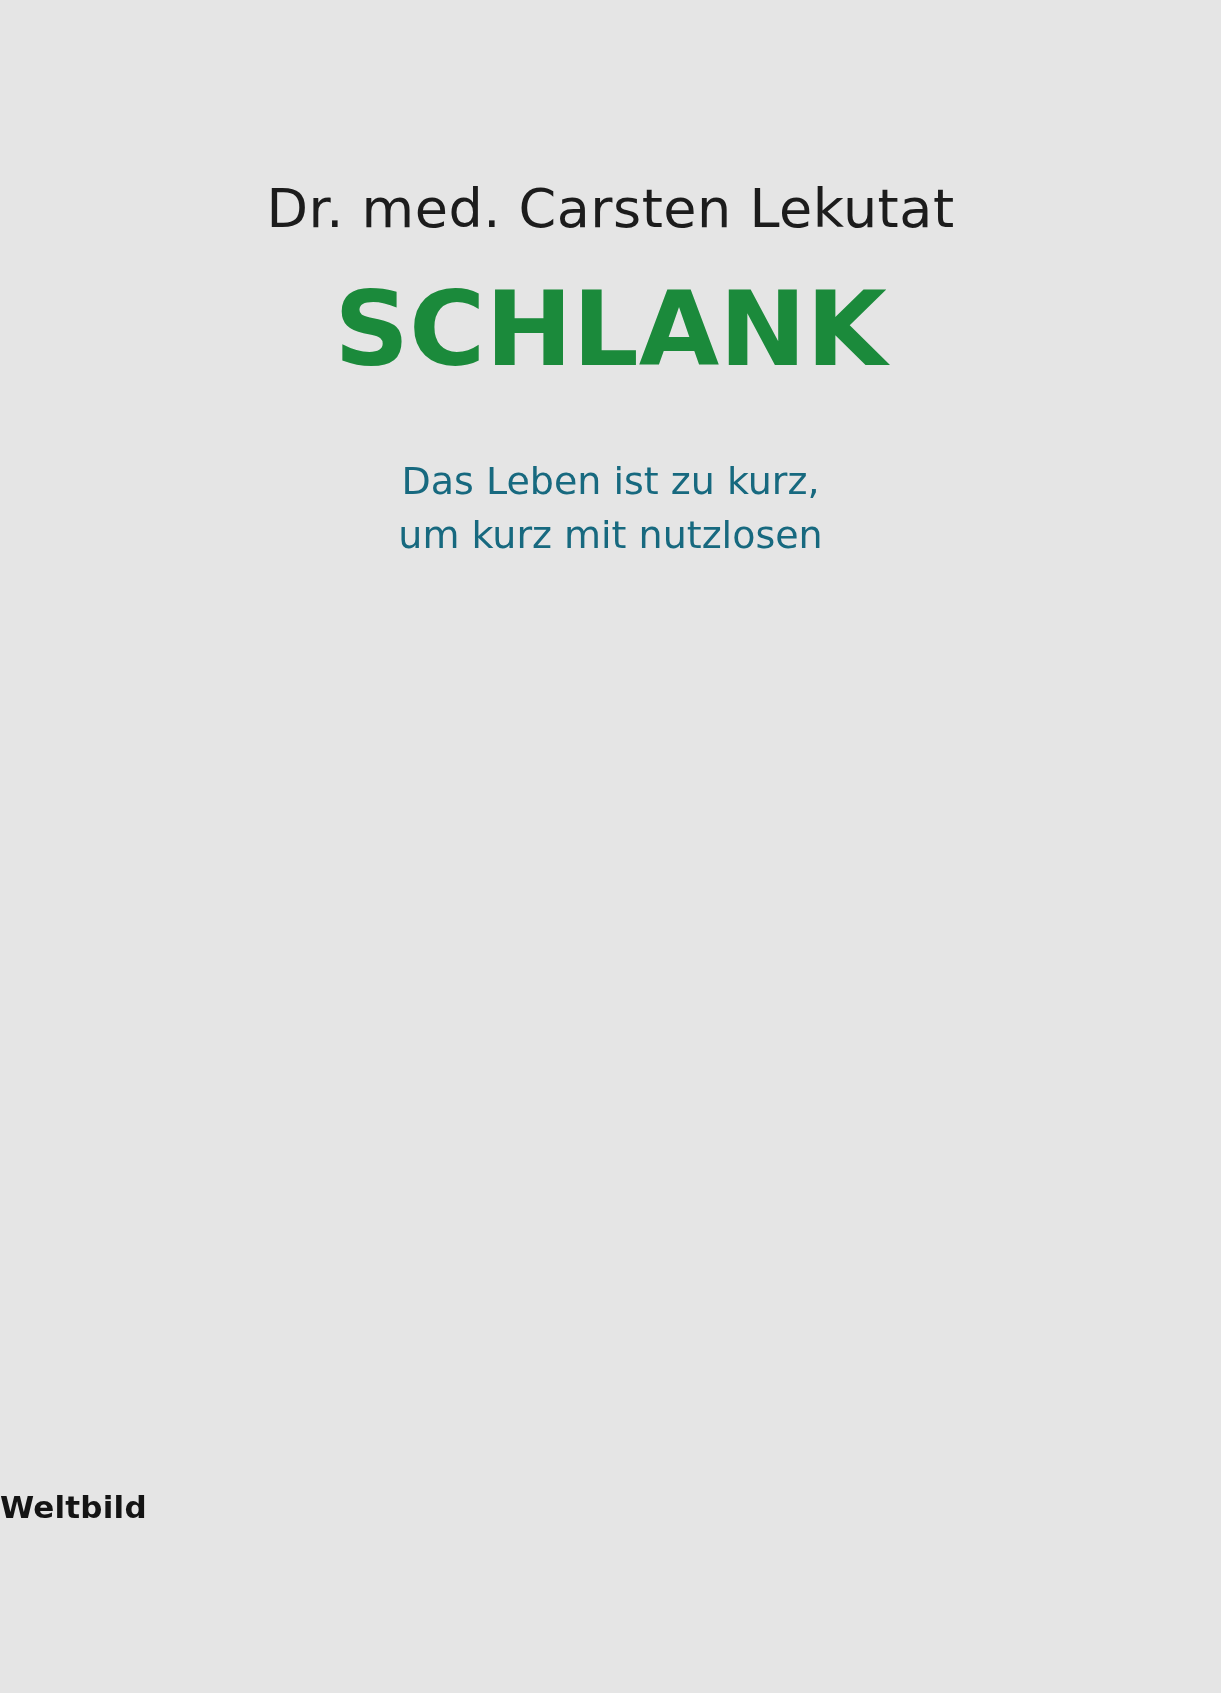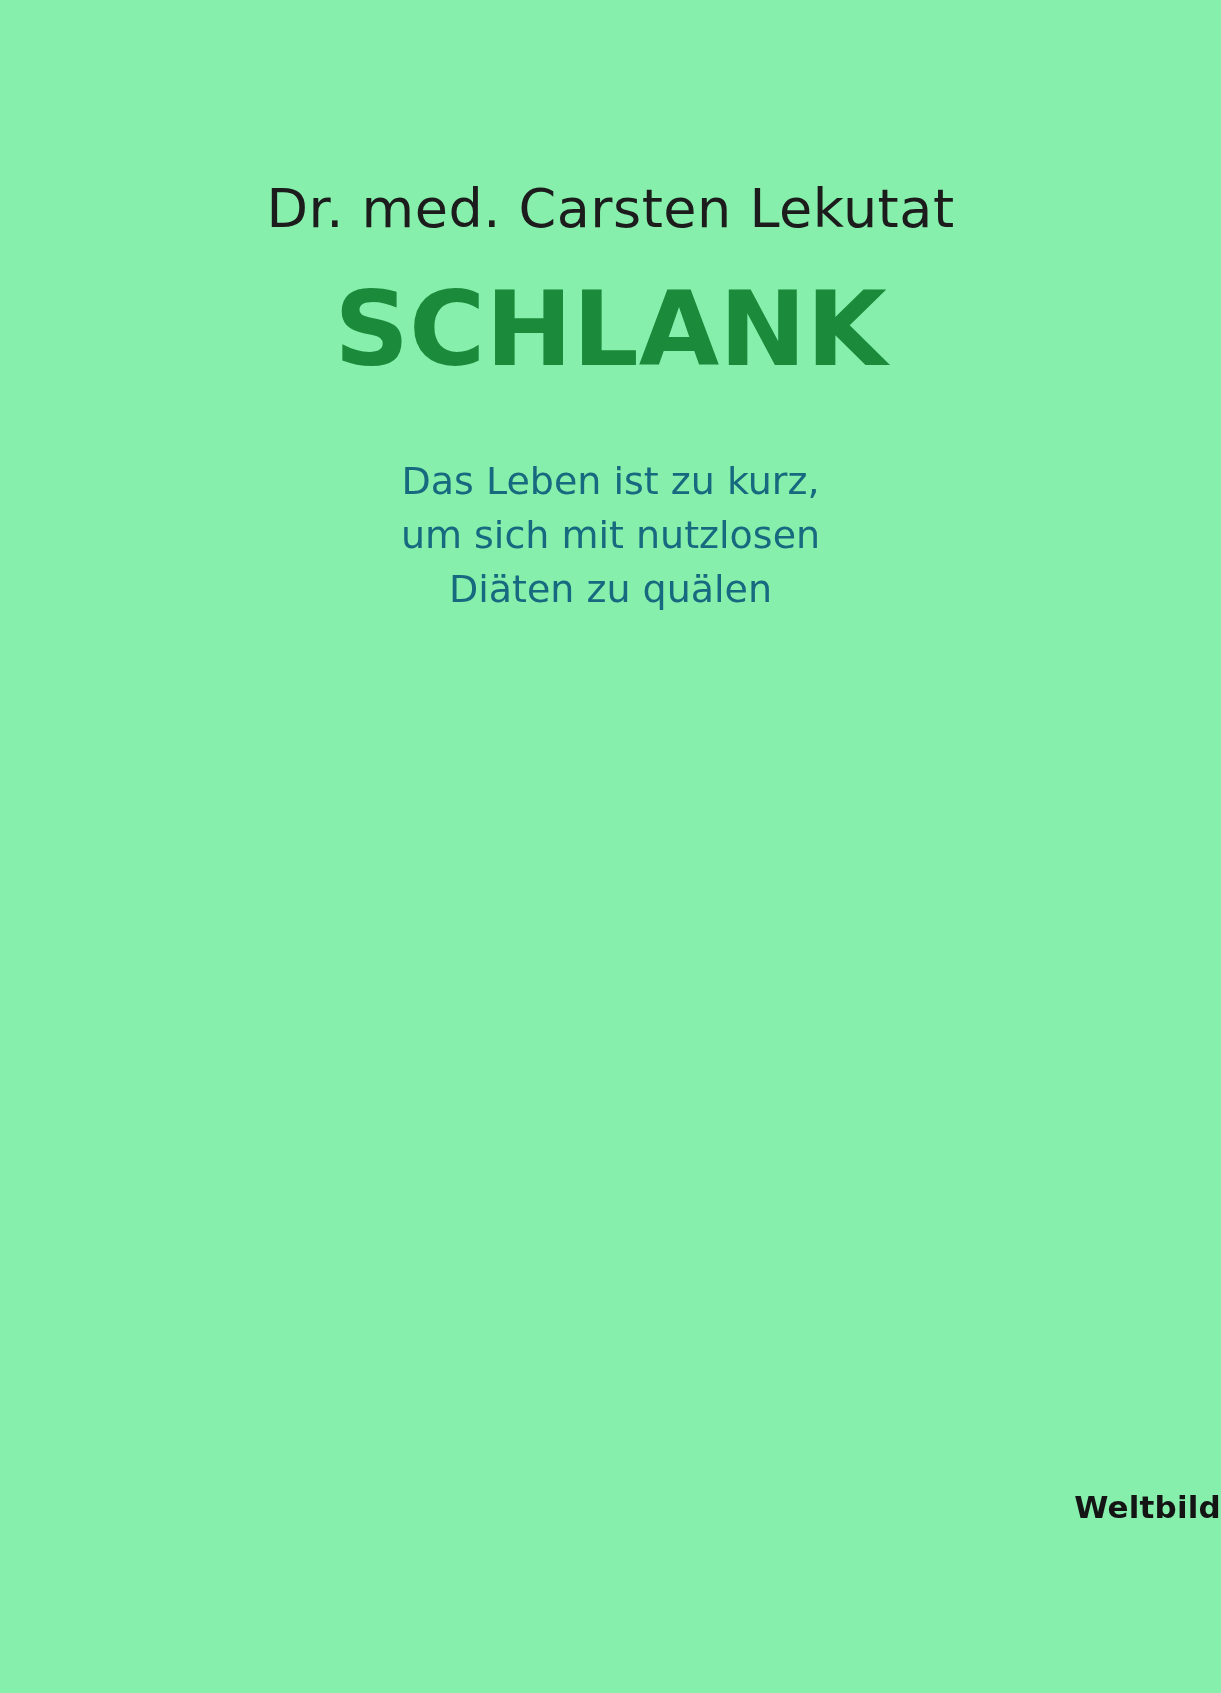--- a/index.html
+++ b/index.html
@@ -13,21 +13,21 @@
     font-family: "DejaVu Sans", sans-serif;
     color: #1a1a1a;
     position: relative;
     overflow: hidden;
   }
 
   .page {
     position: relative;
     width: 1221px;
     height: 1693px;
-    background: #86efac;
+    background: #e5e5e5;
     box-sizing: border-box;
   }
 
   .title-block {
     position: absolute;
     top: 178px;
     left: 0;
     width: 1221px;
     text-align: center;
   }
@@ -69,21 +69,21 @@
 
   .subtitle .sline {
     display: block;
   }
 
   .publisher {
     position: absolute;
     left: 0;
     width: 1221px;
     top: 1489px;
-    text-align: right;
+    text-align: left;
     font-family: "DejaVu Sans", sans-serif;
     font-size: 31px;
     font-weight: 700;
     color: #141414;
     letter-spacing: 0.2px;
   }
 </style>
 </head>
 <body>
 
@@ -92,21 +92,20 @@
   <div class="title-block">
 
     <div class="author">Dr. med. Carsten Lekutat</div>
 
     <div class="maintitle">
       <span class="line1">SCHLANK</span>
     </div>
 
     <div class="subtitle">
       <span class="sline">Das Leben ist zu kurz,</span>
-      <span class="sline">um sich mit nutzlosen</span>
-      <span class="sline">Diäten zu quälen</span>
+      <span class="sline">um kurz mit nutzlosen</span>
     </div>
 
   </div>
 
   <div class="publisher">Weltbild</div>
 
 </div>
 
 </body></html>

